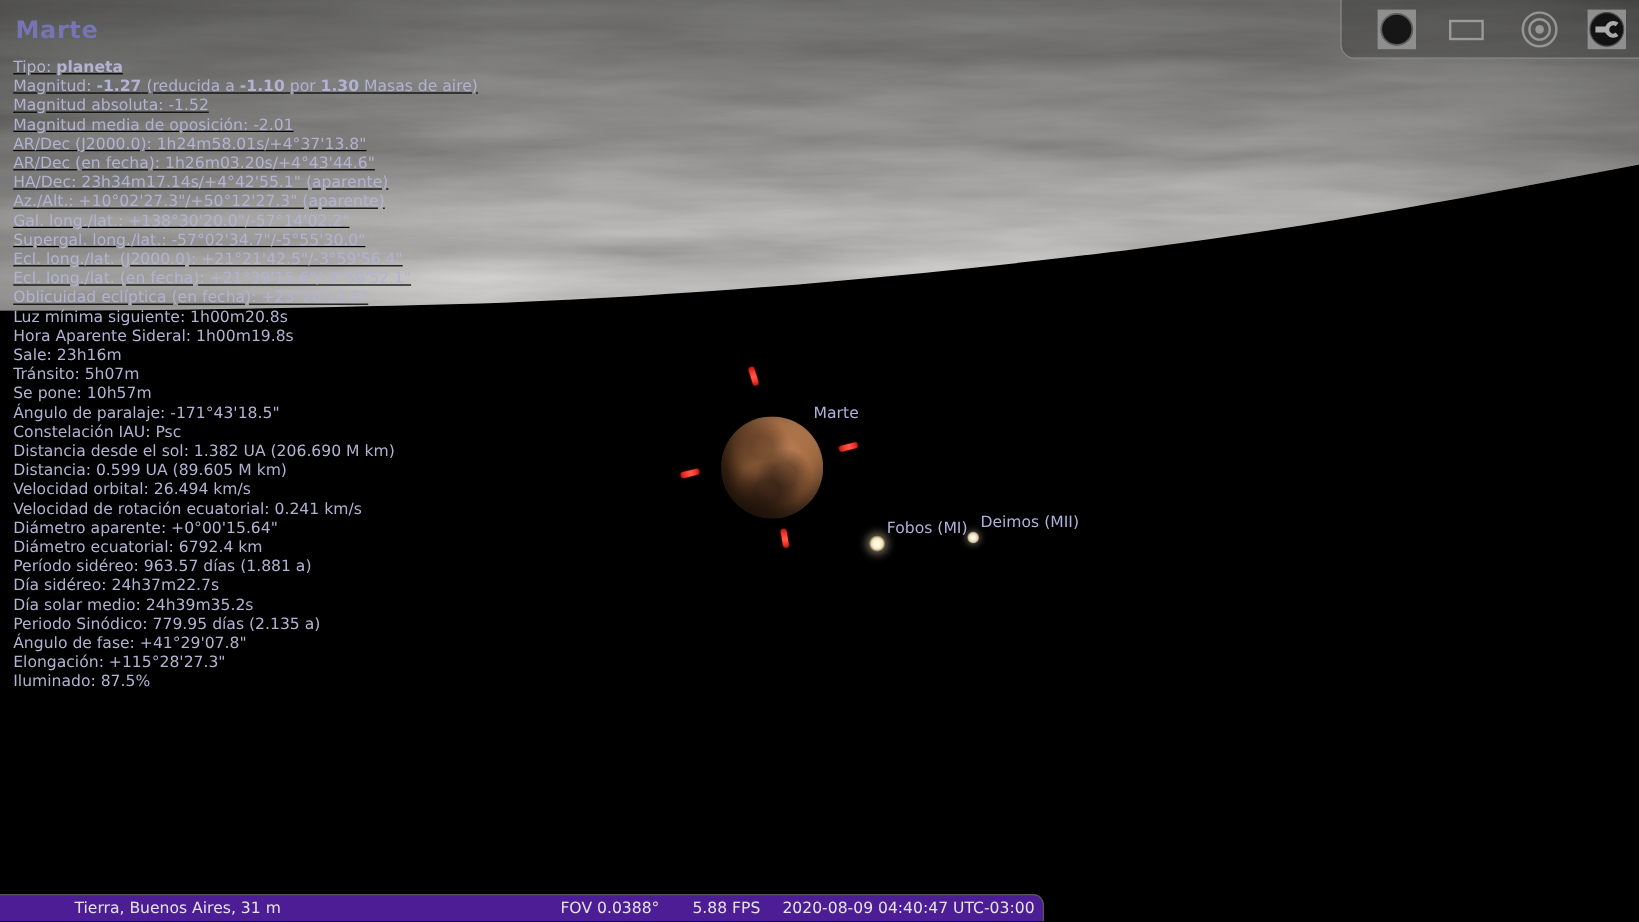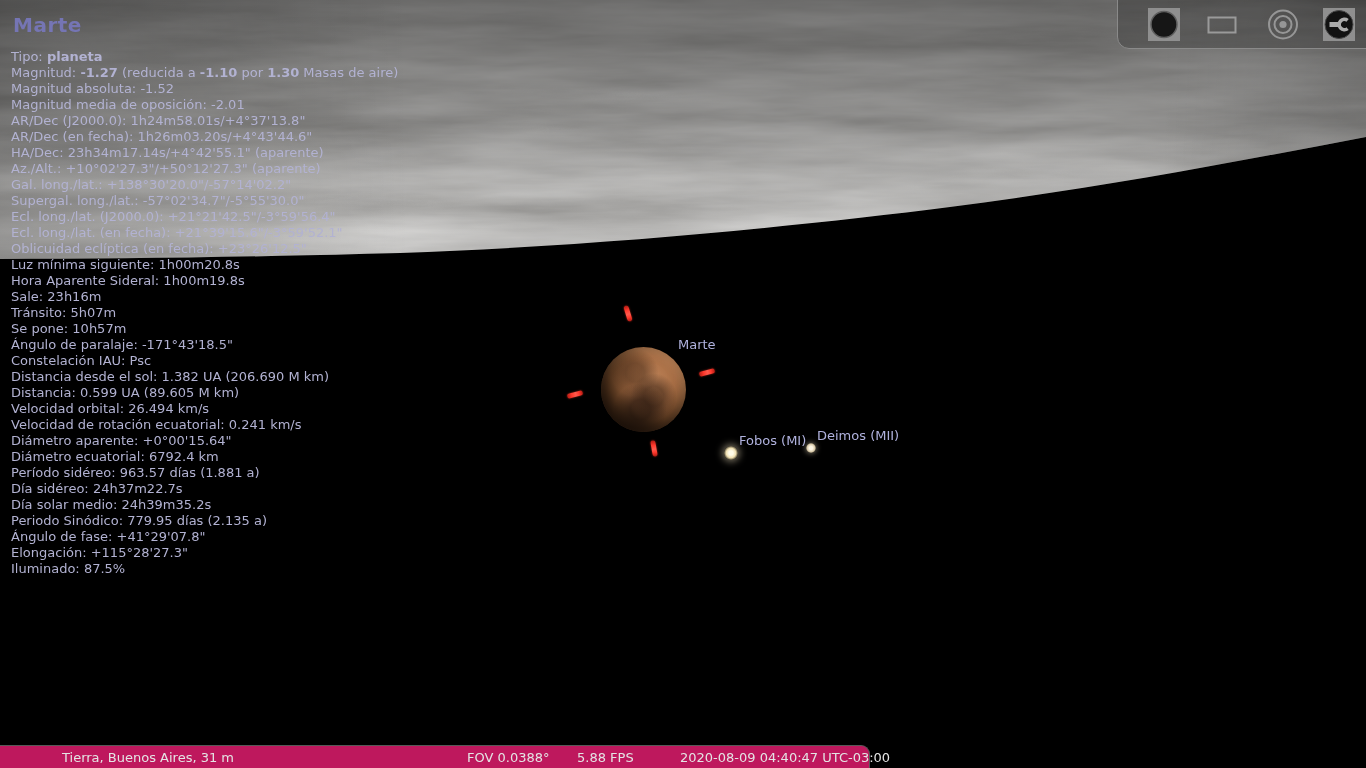--- a/index.html
+++ b/index.html
@@ -50,47 +50,47 @@
   .marker-top{left:620px;top:311px;transform:rotate(73deg);transform-origin:center;}
   .marker-right{left:699px;top:370px;transform:rotate(-14deg);}
   .marker-left{left:567px;top:392px;transform:rotate(-14deg);}
   .marker-bottom{left:646px;top:446px;transform:rotate(80deg);}
   
   .info-panel{position:absolute;left:0;top:0;z-index:3;}
   .obj-title{
     position:absolute;left:13px;top:13px;font-size:20px;font-weight:bold;
     color:var(--c-title);letter-spacing:.5px;white-space:nowrap;
   }
-  .info-lines{position:absolute;left:11px;top:49px;width:470px;}
+  .info-lines{position:absolute;left:11px;top:49px;width:470px;text-decoration:underline;}
   .info-line{font-size:13px;line-height:16px;color:var(--c-info);white-space:nowrap;}
   .info-line .b{font-weight:bold;}
   
   .corner-toolbar{
     position:absolute;top:-2px;left:1117px;right:-3px;height:49px;z-index:4;
     border:1px solid #8a8a8a;border-bottom-left-radius:12px;
     background:rgba(5,5,5,.22);
   }
   .tb-btn{position:absolute;top:9px;width:32px;height:33px;background:#8f8f8f;border:none;padding:0;cursor:pointer;}
   .tb-btn svg,.tb-icon svg{display:block;}
   .tb-btn-sphere{left:30px;}
   .tb-btn-wrench{left:205px;}
   .tb-icon{position:absolute;top:9px;background:transparent;border:none;padding:0;cursor:pointer;}
   .tb-icon-window{left:87px;}
   .tb-icon-target{left:148px;}
   
   .statusbar{
     position:absolute;left:0;top:745px;width:869px;height:23px;z-index:5;
-    background:#be185d;border-top:1px solid #585858;border-right:1px solid #585858;
+    background:#4c1d95;border-top:1px solid #585858;border-right:1px solid #585858;
     border-top-right-radius:9px;
   }
   .statusbar span{position:absolute;top:4px;font-size:13px;color:var(--c-status);white-space:nowrap;}
   .st-location{left:62px;}
   .st-fov{left:467px;text-align:center;}
   .st-fps{left:577px;}
-  .st-datetime{left:680px;}
+  .st-datetime{left:652px;}
 </style>
 </head>
 <body>
 
 <div id="screen">
 
   <svg id="moon-svg" width="1366" height="300" viewBox="0 0 1366 300" aria-hidden="true">
     <defs>
       <clipPath id="mclip">
         <path d="M0,0 H1366 V137 C1230,163 1100,188 950,207 C800,226 600,246 400,253 C250,257 120,259 0,259 Z"></path>

